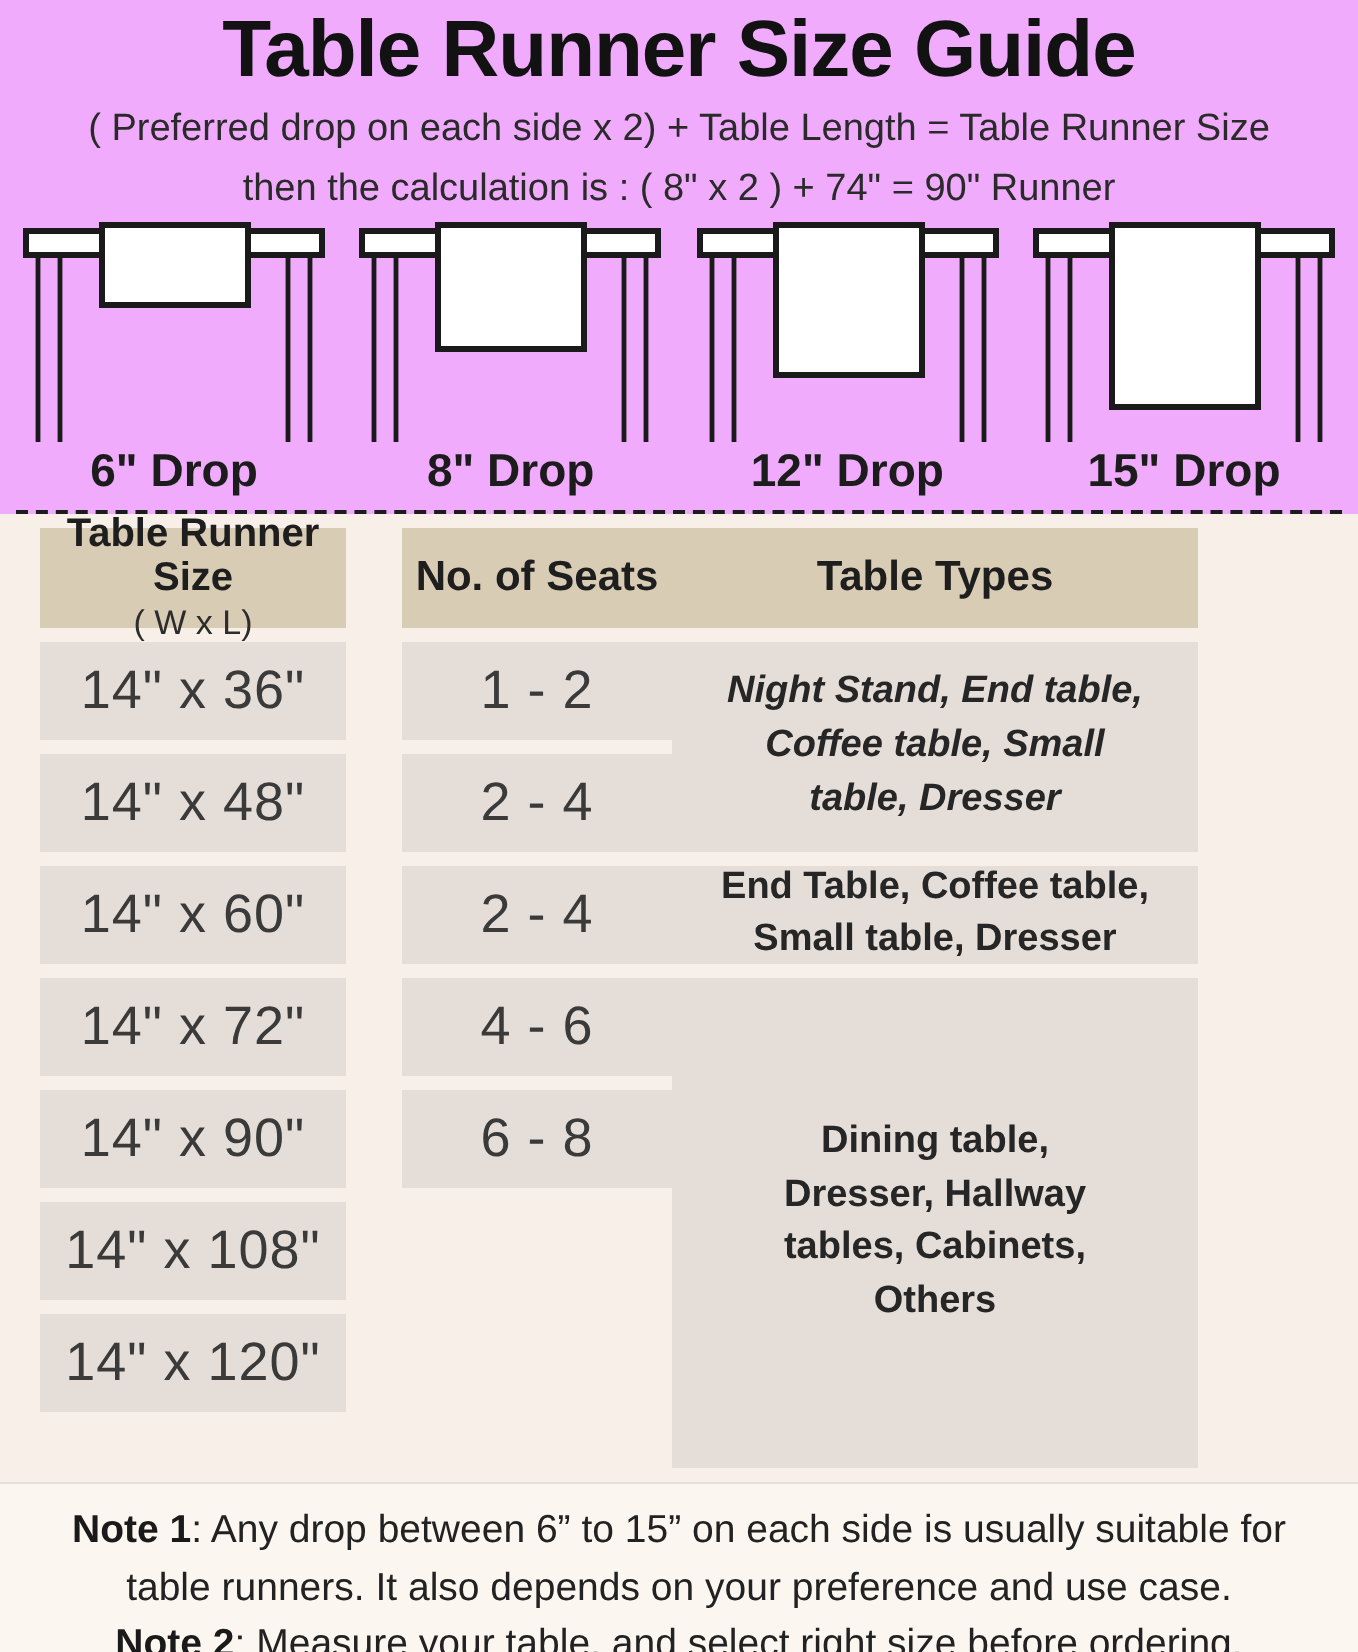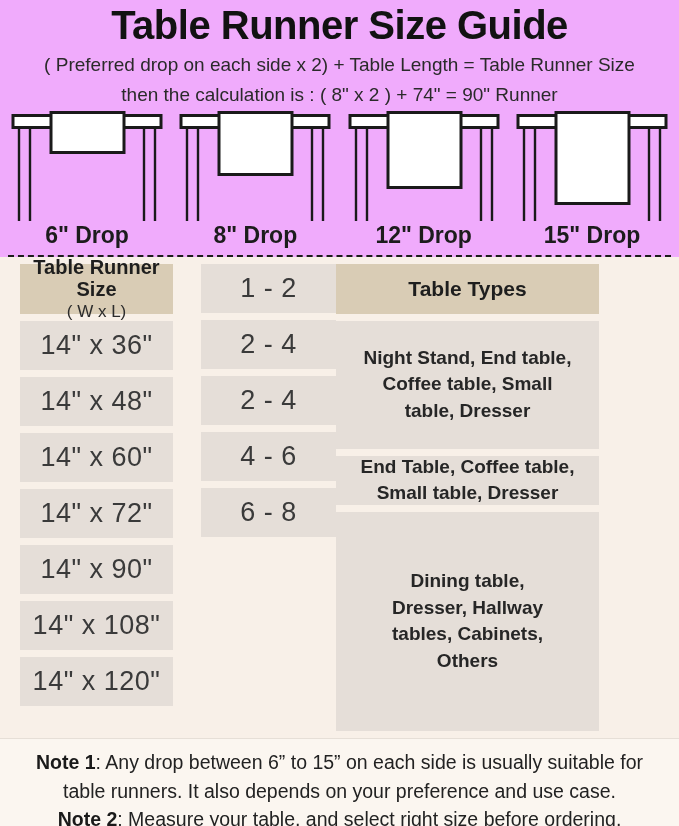--- a/index.html
+++ b/index.html
@@ -97,23 +97,23 @@
     color: #3a3a3a;
     letter-spacing: 0.5px;
   }
   .types-cell {
     font-size: 19px;
     font-weight: 700;
     color: #262626;
     line-height: 1.4;
     white-space: pre-line;
   }
-  .tg-1 { height: 128px; }
+  .tg-1 { height: 105px; font-style: italic; }
   .tg-2 { height: 49px; }
-  .tg-3 { height: 219px; }
+  .tg-3 { height: 245px; }
 
   
   .notes-section {
     background: #fbf6f0;
     border-top: 1px solid #e6dfd7;
     flex: 1;
     text-align: center;
     padding: 9px 4px 0 4px;
     font-size: 19.5px;
     color: #222;
@@ -211,20 +211,23 @@
         </div>
       <div class="cell">
           <span class="value-text">14" x 108"</span>
         </div>
       <div class="cell">
           <span class="value-text">14" x 120"</span>
         </div>
     </div>
 
     <div class="col col-seats">
+      <div class="hcell">
+        <div class="h-single">No. of Seats</div>
+      </div>
       <div class="cell">
           <span class="value-text">1 - 2</span>
         </div>
       <div class="cell">
           <span class="value-text">2 - 4</span>
         </div>
       <div class="cell">
           <span class="value-text">2 - 4</span>
         </div>
       <div class="cell">

